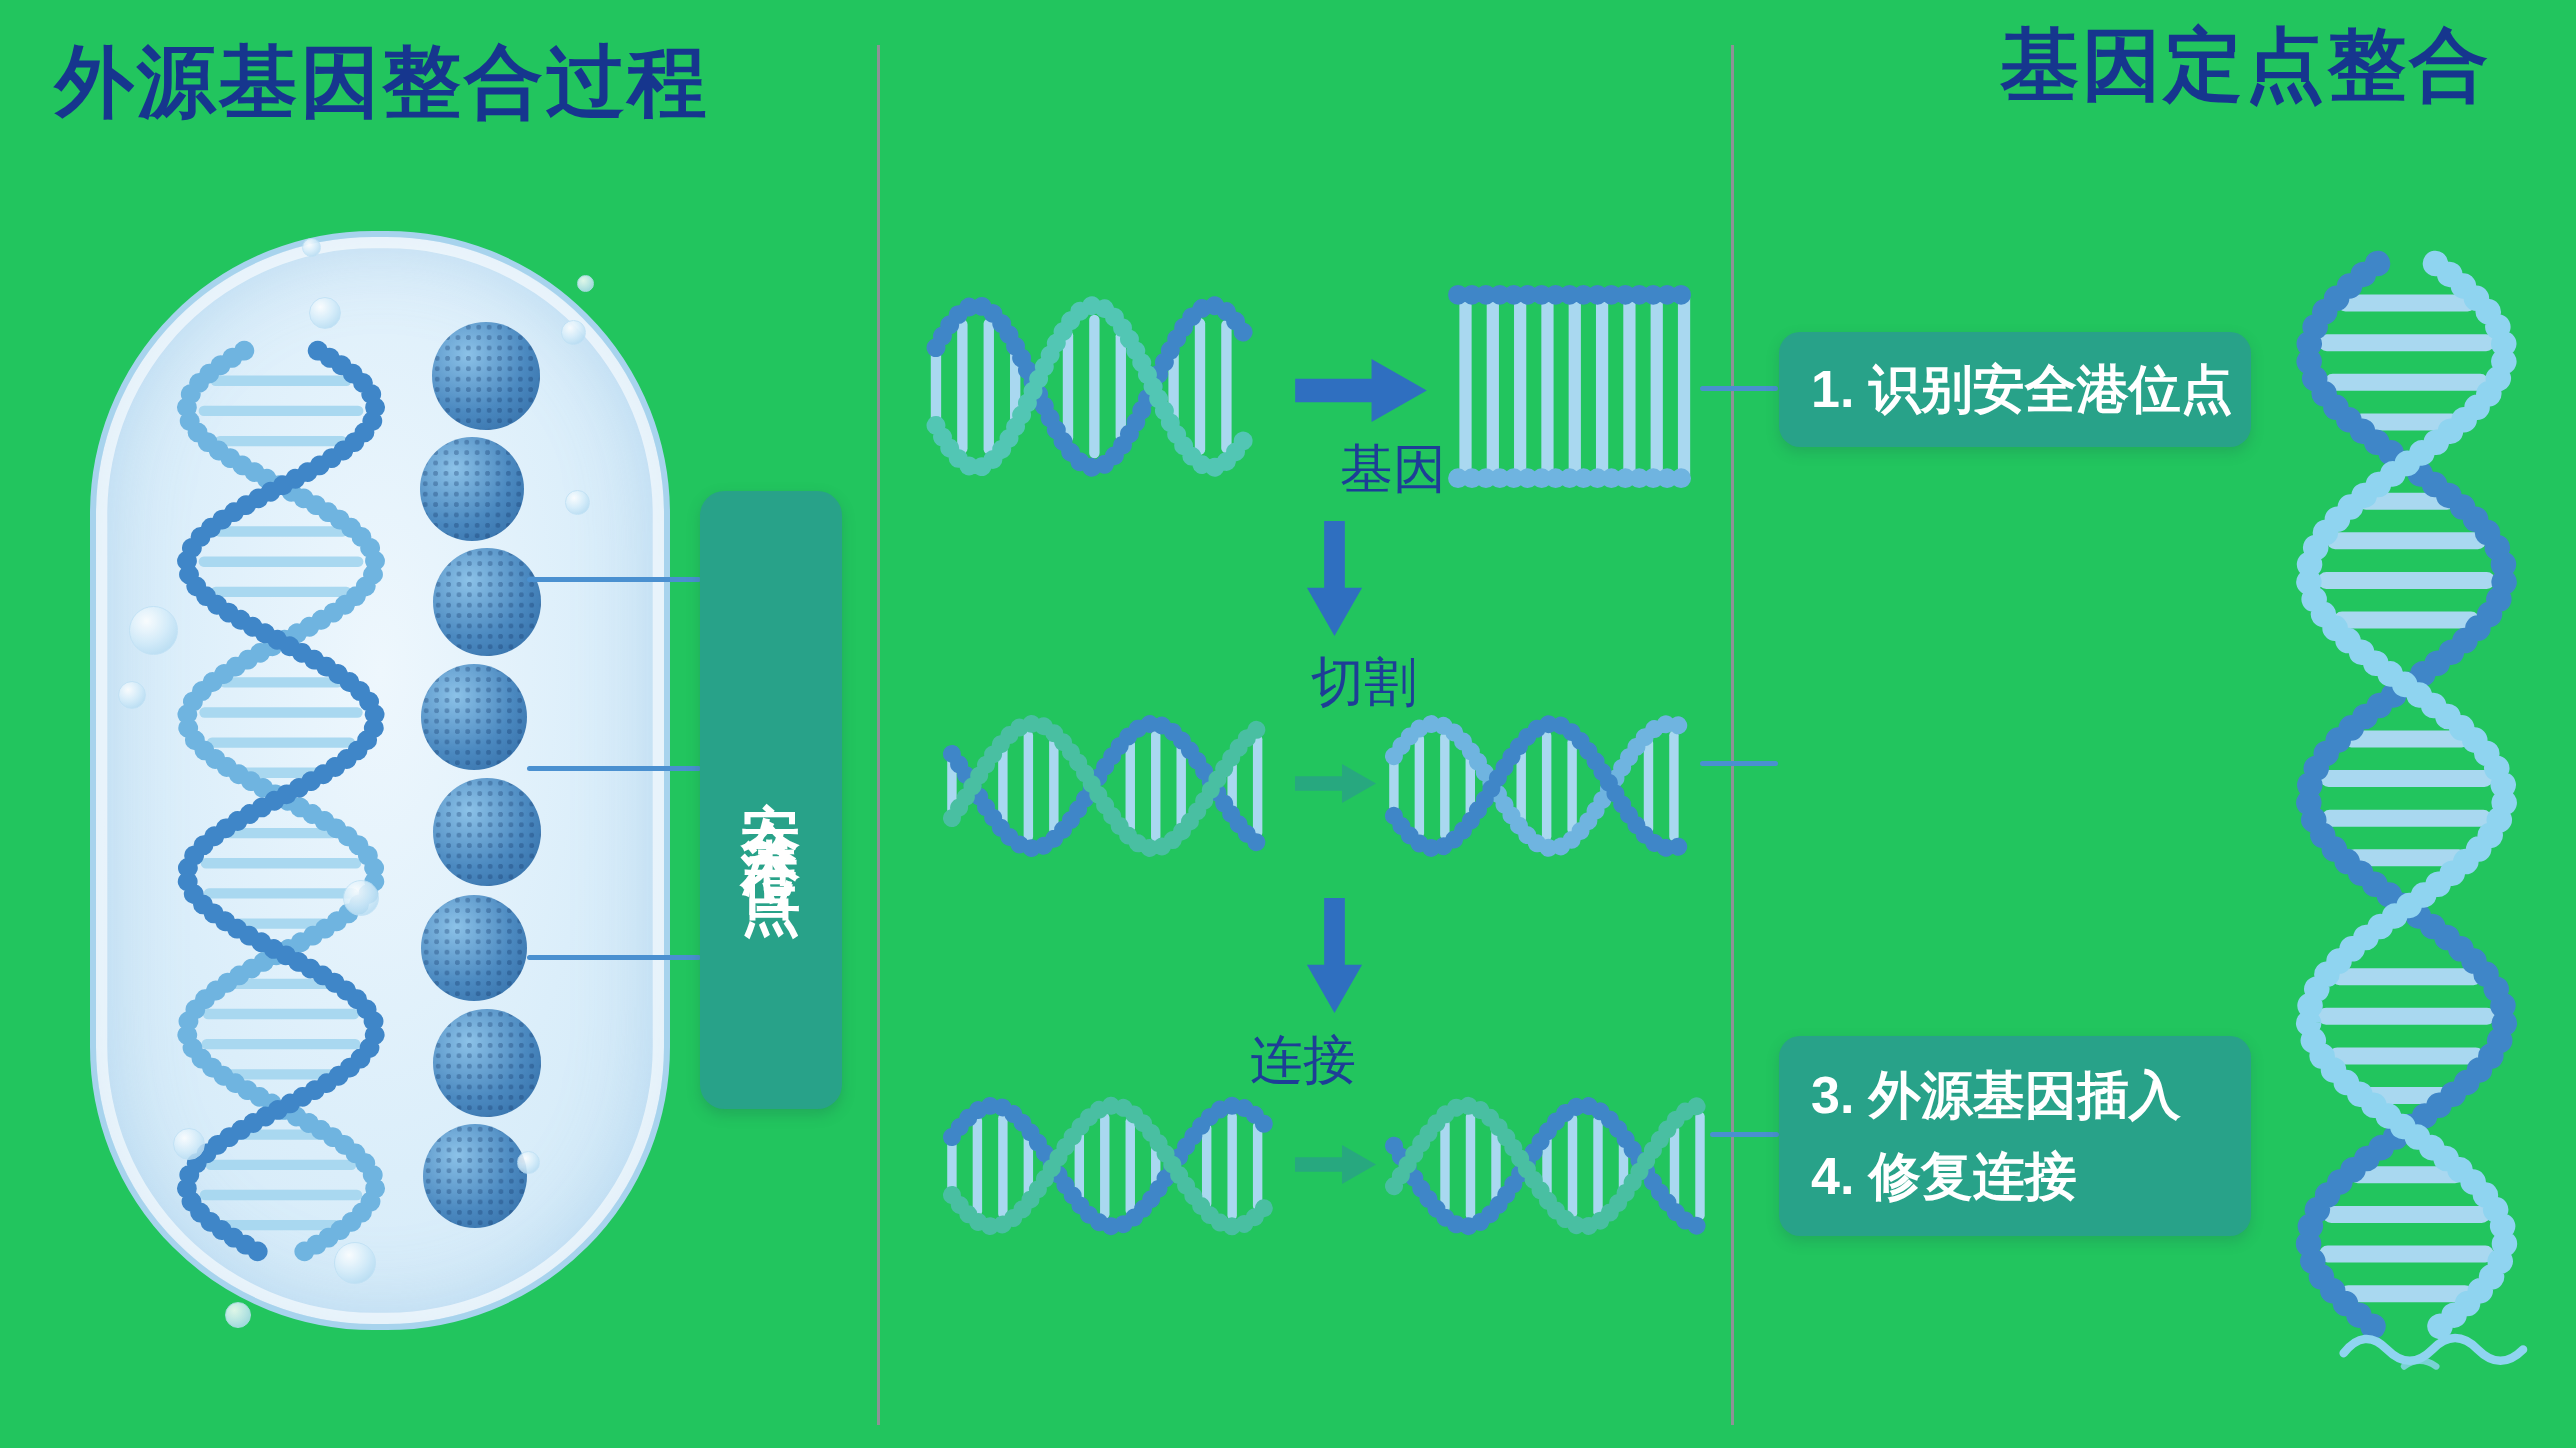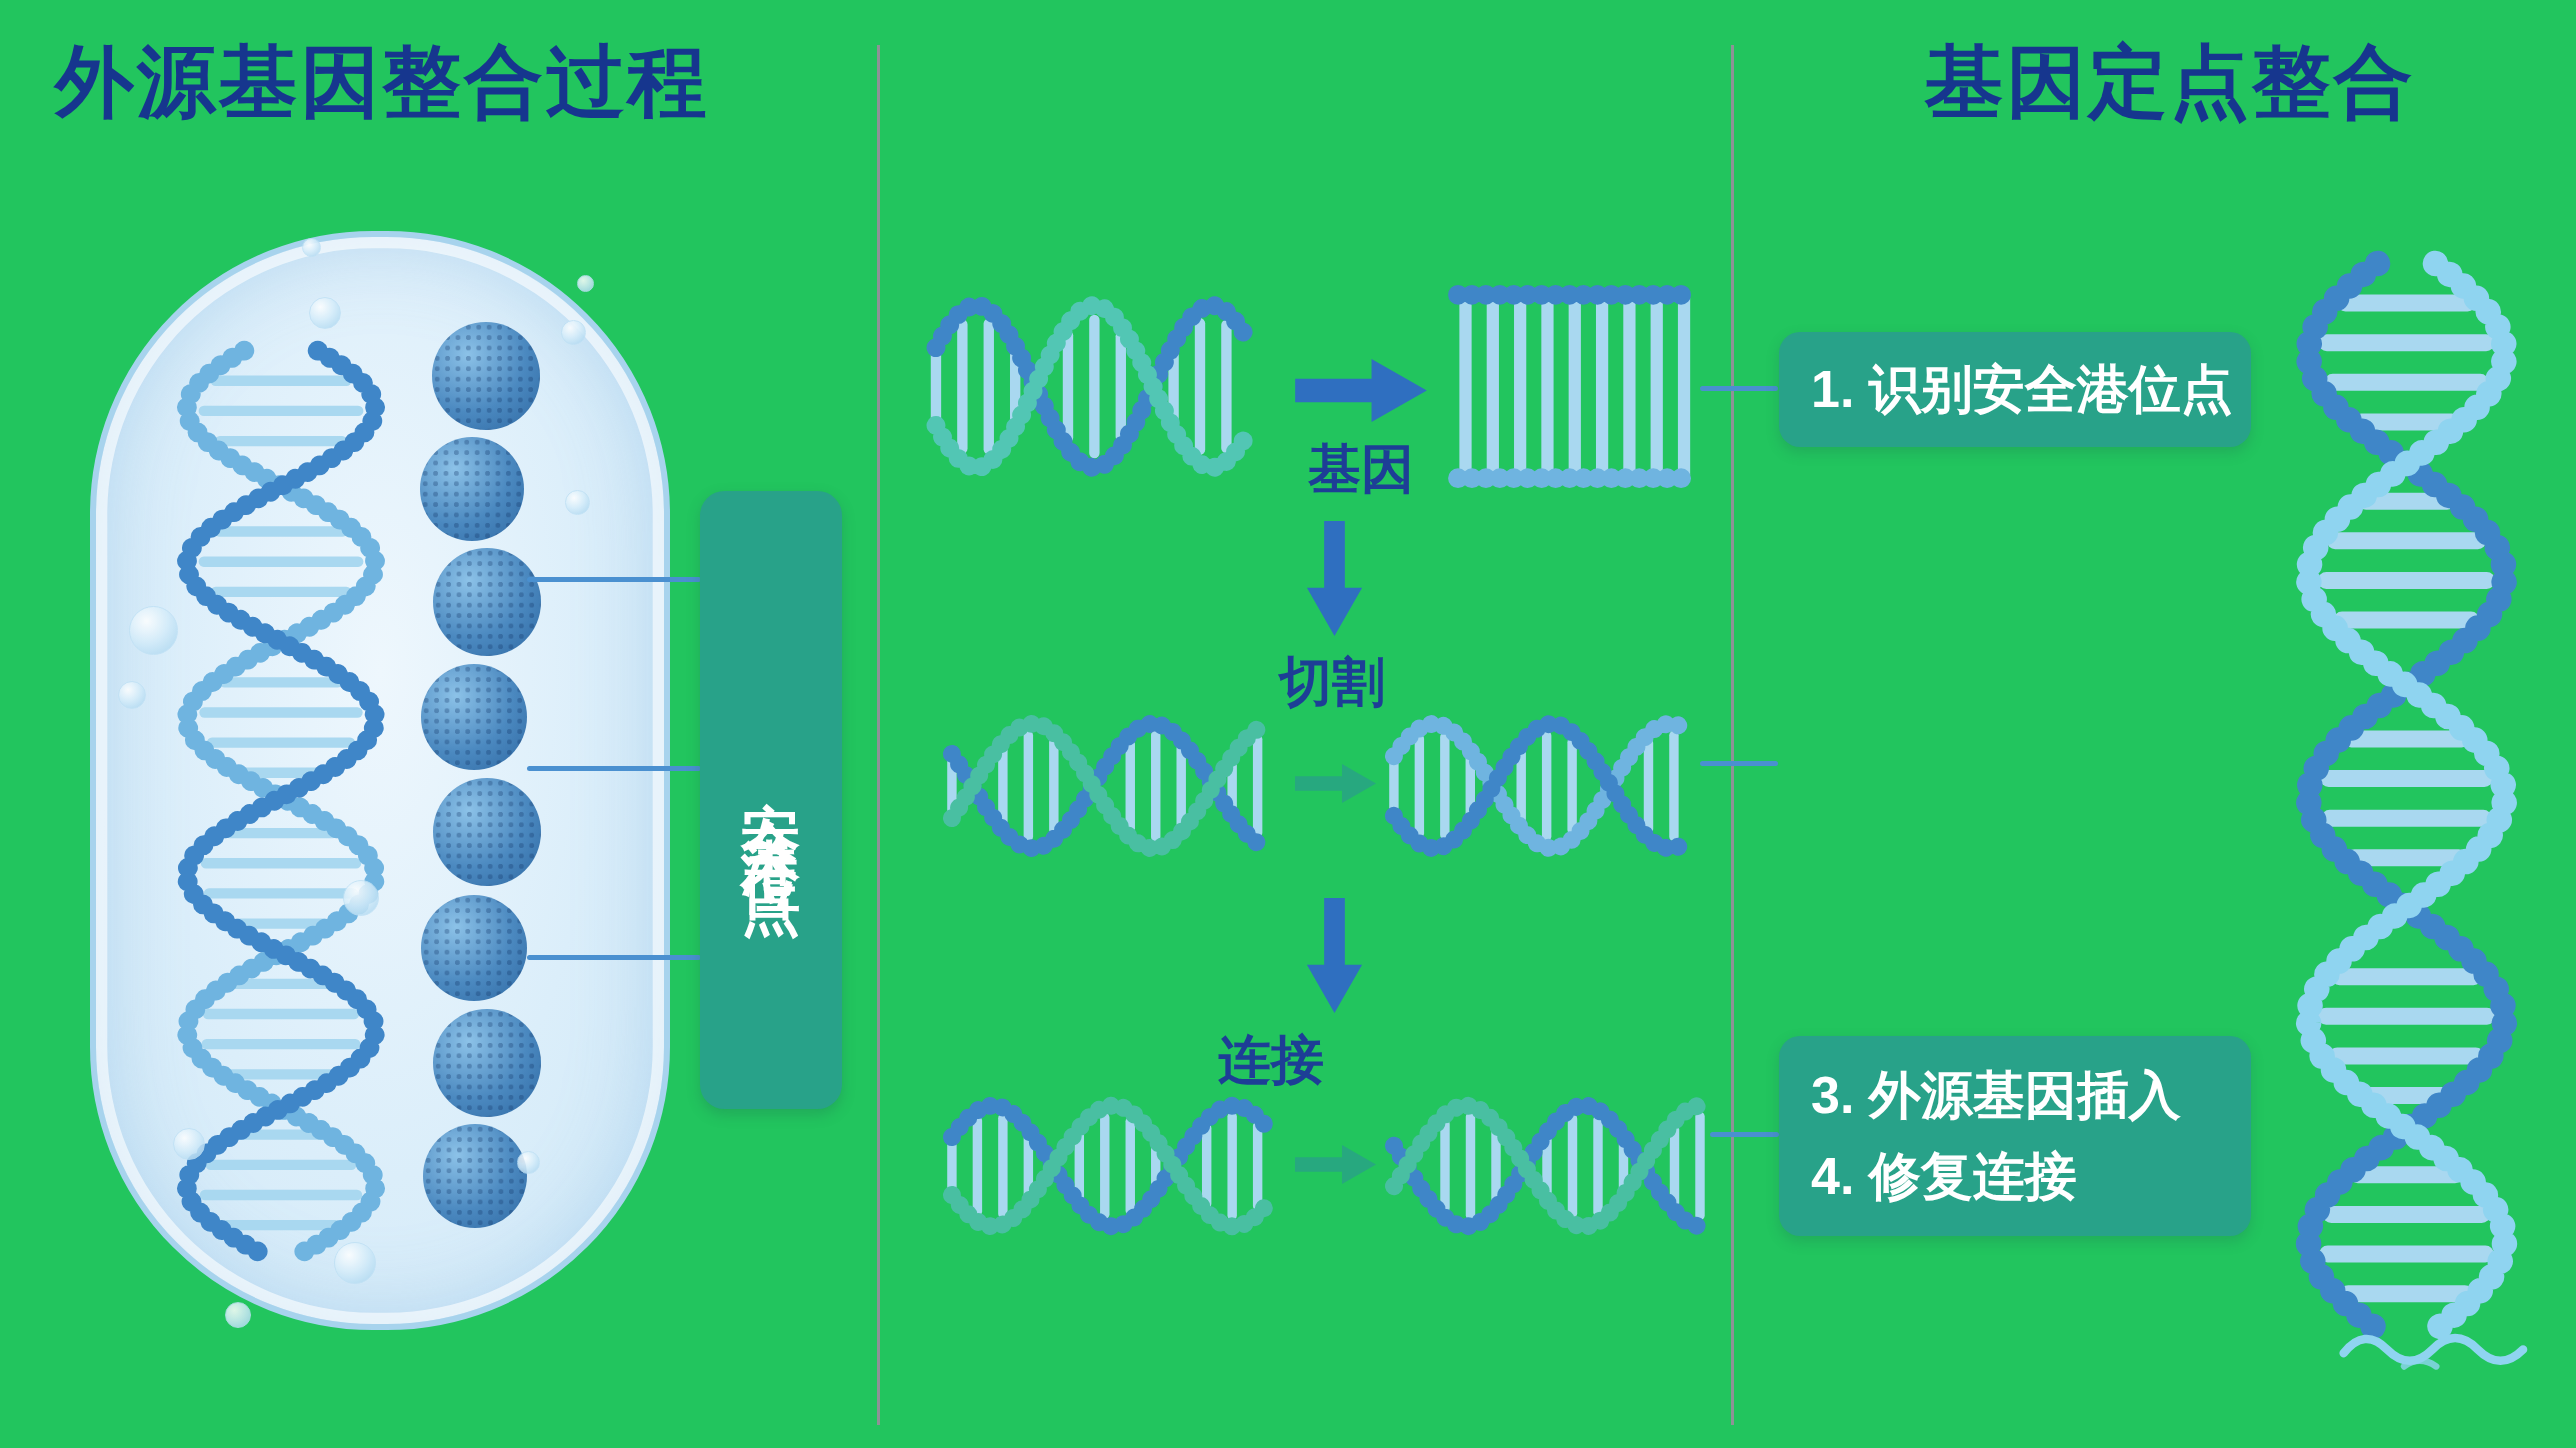--- a/index.html
+++ b/index.html
@@ -2,21 +2,21 @@
 <html style="font-size:15px"><head>
 <meta charset="utf-8">
 <style>
   *{margin:0;padding:0;box-sizing:border-box}
   body{background:#ffffff}
   .stage{position:relative;width:2576px;height:1448px;background:#22c55e;overflow:hidden;
          font-family:"Liberation Sans","DejaVu Sans",sans-serif}
   .abs{position:absolute}
   .title{position:absolute;font-size:79px;font-weight:800;color:#16368e;letter-spacing:2.8px;white-space:nowrap}
   #titleL{left:55px;top:30px}
-  #titleR{left:1849px;top:30px;width:642px;text-align:center}
+  #titleR{left:1849px;top:13px;width:642px;text-align:right}
   .divider{position:absolute;top:45px;height:1380px;width:2.8px;background:#8f9296}
   #div1{left:877px}
   #div2{left:1731px}
 
   
   #cell{position:absolute;left:90px;top:231px;width:580px;height:1099px;border-radius:283px;
         background:radial-gradient(ellipse at 50% 40%, #eef7fd 0%, #dbeefa 55%, #cfe8f7 100%);
         border:6.6px solid #a7d3ed;
         box-shadow:inset 0 0 0 11.3px rgba(255,255,255,.6), inset 0 0 85px rgba(125,180,225,.45)}
   #cellHelix{left:142px;top:330px;width:278px;height:944px}
@@ -40,21 +40,21 @@
   #ladder1{left:1444px;top:281px;width:264px;height:211px}
   #arrowGene{left:1276px;top:351px;width:170px;height:79px}
   #down1{left:1291px;top:521px;width:87px;height:115px}
   #down2{left:1291px;top:898px;width:87px;height:115px}
   #gArr1{left:1295px;top:757px;width:81px;height:53px}
   #gArr2{left:1295px;top:1138px;width:81px;height:53px}
   #h2L{left:934px;top:700px;width:351px;height:172px}
   #h2R{left:1376px;top:700px;width:330px;height:172px}
   #h3L{left:934px;top:1081px;width:351px;height:170px}
   #h3R{left:1376px;top:1081px;width:342px;height:170px}
-  .steplabel{position:absolute;text-align:center;font-size:53px;font-weight:700;color:#1d3e96}
+  .steplabel{position:absolute;text-align:right;font-size:53px;font-weight:400;color:#1d3e96}
   #lblGene{left:1276px;top:434px;width:170px}
   #lblCut{left:1247px;top:647px;width:170px}
   #lblJoin{left:1186px;top:1025px;width:170px}
   #bl1{left:1700px;top:386px;width:78px}
   #bl2{left:1700px;top:761px;width:78px}
   #bl3{left:1710px;top:1132px;width:69px}
 
   
   .gbox{position:absolute;left:1779px;width:472px;border-radius:21px;background:#28a289;color:#fff;
         font-size:52px;font-weight:700;display:flex;flex-direction:column;justify-content:center;

